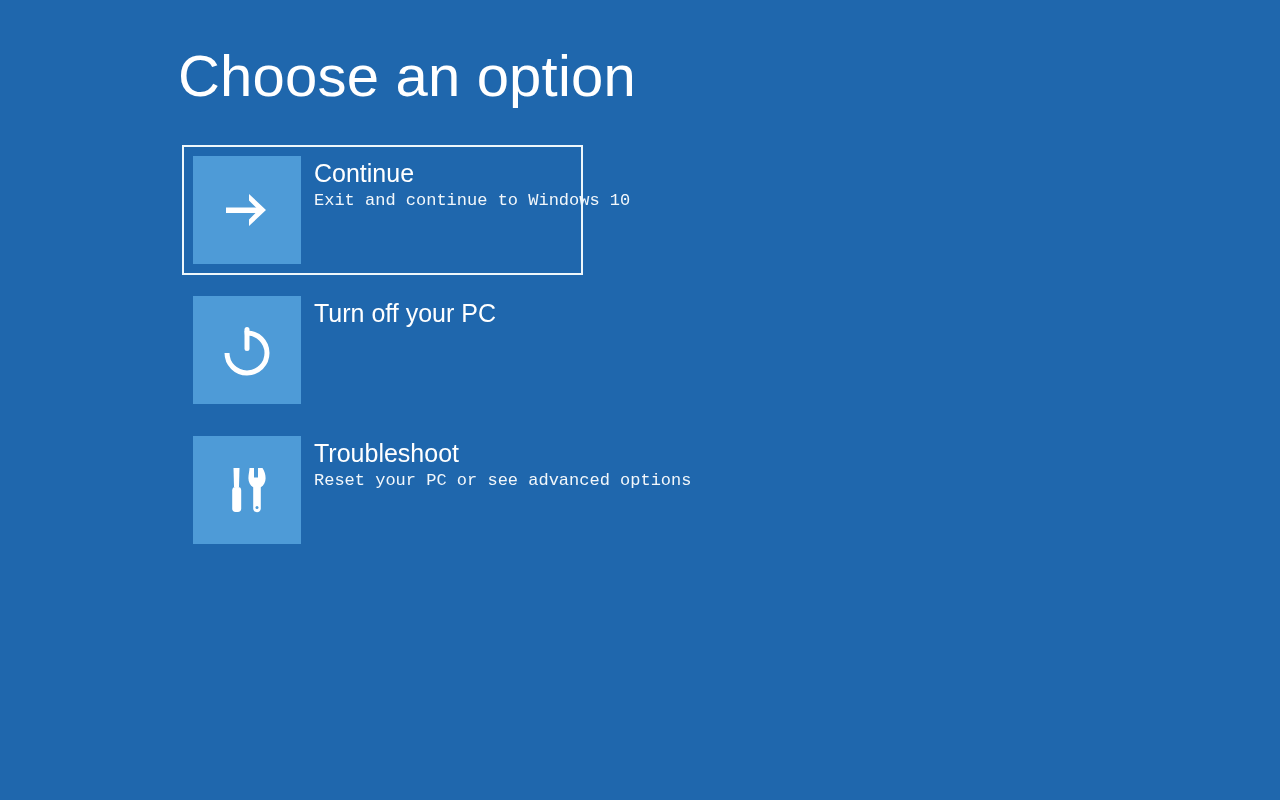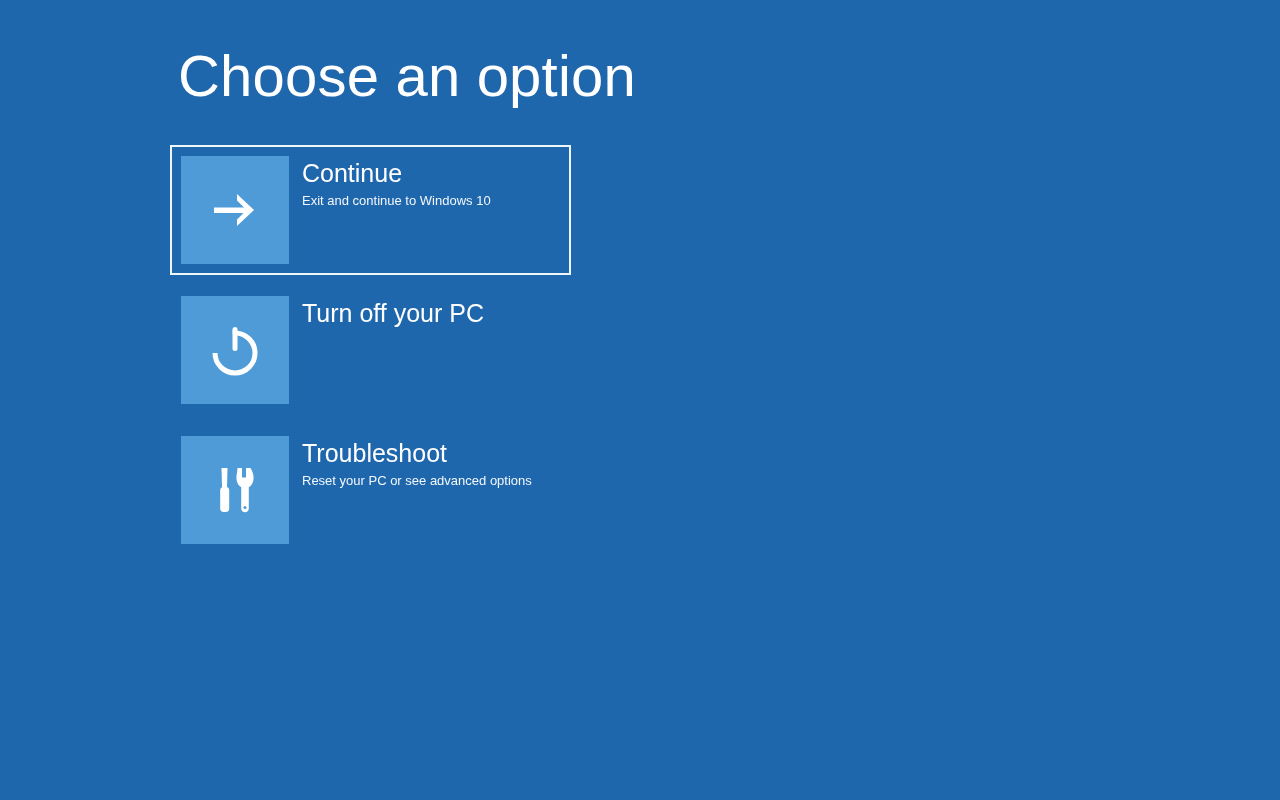--- a/index.html
+++ b/index.html
@@ -27,21 +27,21 @@
     top: 44px;
     font-size: 58px;
     font-weight: 300;
     letter-spacing: 0.2px;
     line-height: 1.1;
     color: #ffffff;
     white-space: nowrap;
   }
   .options {
     position: absolute;
-    left: 181px;
+    left: 193px;
     top: 156px;
     width: 700px;
   }
   .option {
     position: relative;
     display: flex;
     align-items: flex-start;
     margin-bottom: 32px;
     width: 390px;
     padding: 0;
@@ -79,25 +79,26 @@
   }
   .option-title {
     font-size: 25px;
     font-weight: 300;
     line-height: 30px;
     color: #ffffff;
     white-space: nowrap;
   }
   .option-desc {
     margin-top: 3px;
-    font-size: 13px;
+    font-size: 17px;
     font-weight: 400;
     line-height: 19px;
     color: #f2f7fb;
     white-space: nowrap;
+    font-family: Liberation Mono, monospace;
   }
   .icon-svg {
     display: block;
   }
 </style>
 </head>
 <body>
 
 <div class="screen">
 

